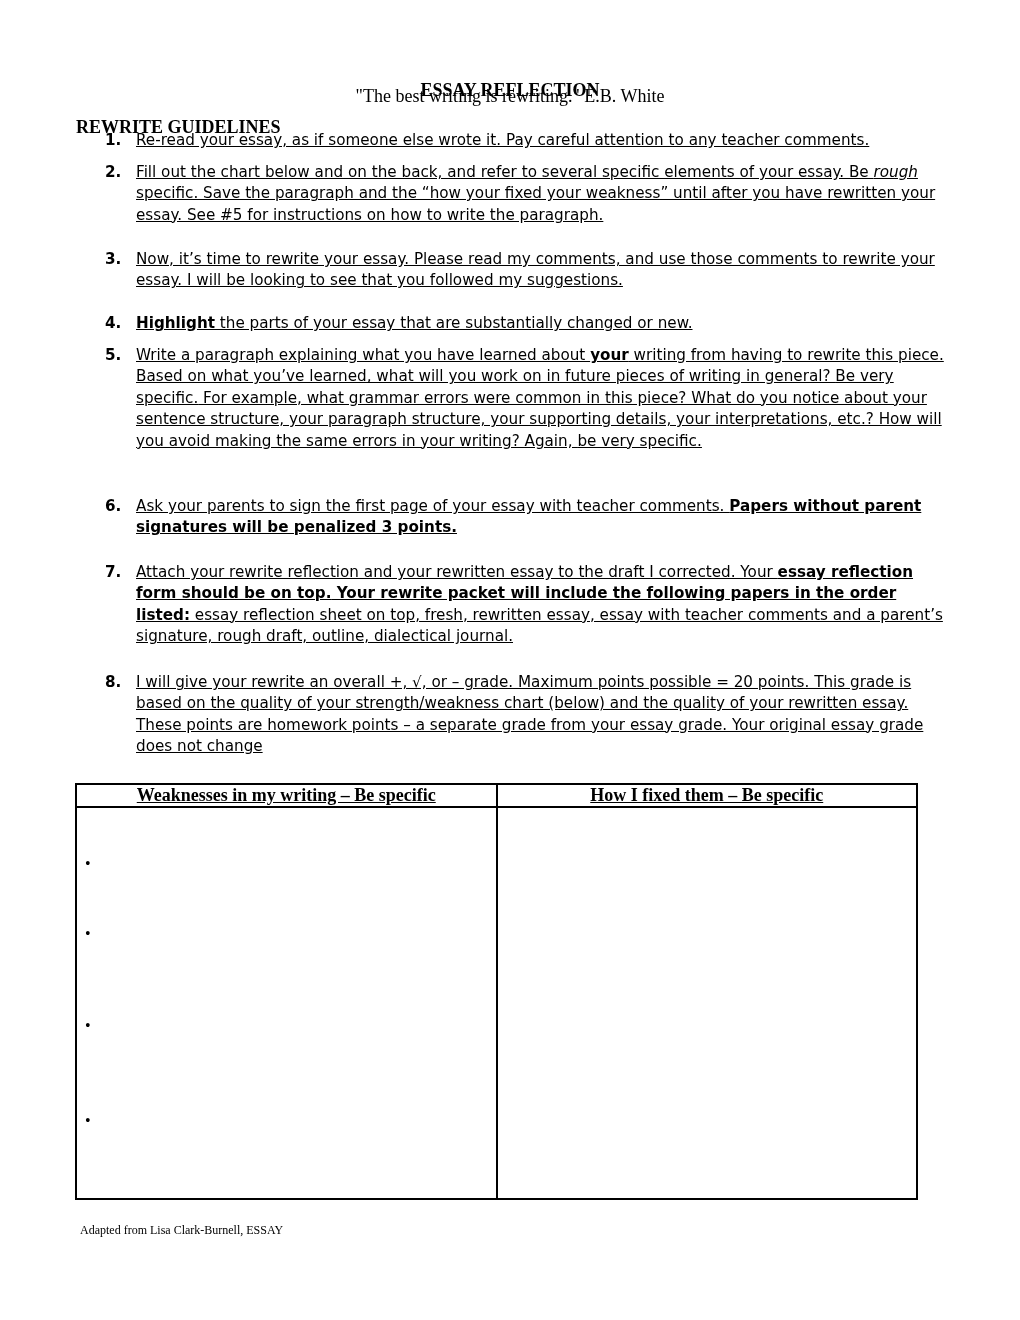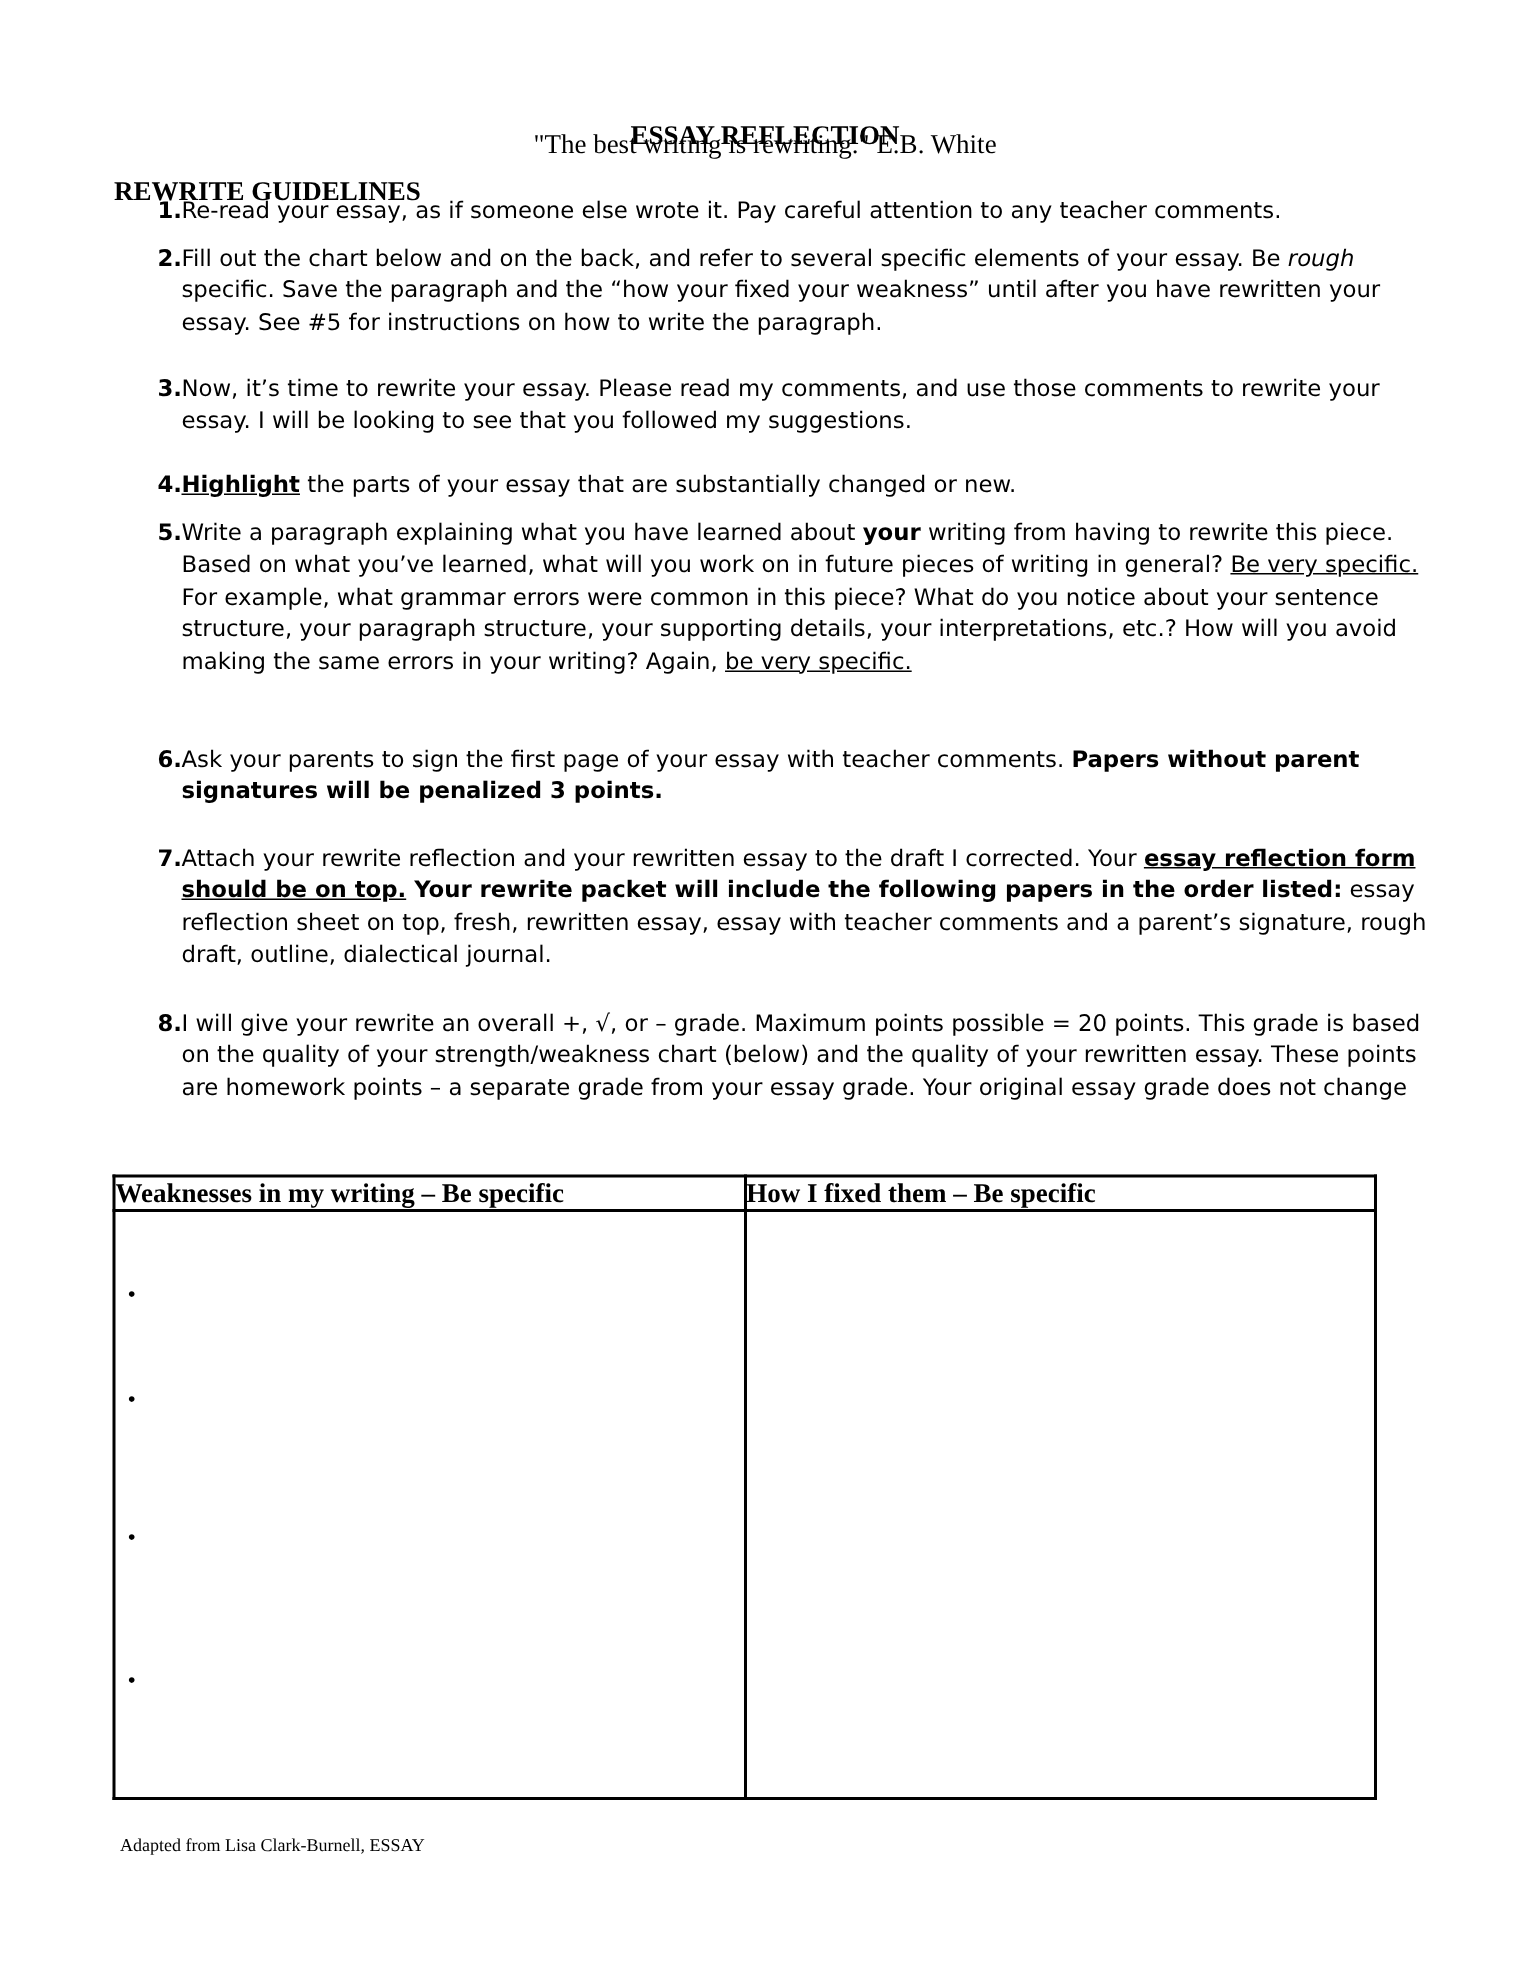--- a/index.html
+++ b/index.html
@@ -4,27 +4,27 @@
   <style>
     html, body { margin: 0; padding: 0; background: #ffffff; }
     body { width: 1020px; height: 1320px; position: relative; overflow: hidden; color: #000; }
     .serif { font-family: "Liberation Serif", "DejaVu Serif", serif; }
     .sans { font-family: "DejaVu Sans", "Liberation Sans", sans-serif; }
     .doc-title { position: absolute; top: 62px; left: 0; width: 1020px; text-align: center; font-size: 18px; font-weight: bold; line-height: 22px; margin-top: 17px; }
     .doc-quote { position: absolute; top: 85px; left: 0; width: 1020px; text-align: center; font-size: 18px; line-height: 22px; }
     .section-heading { position: absolute; top: 116px; left: 76px; font-size: 18px; font-weight: bold; line-height: 22px; }
     .item { position: absolute; left: 105px; width: 850px; font-size: 15.2px; line-height: 21.4px; }
     .item .num { position: absolute; left: 0; top: 0; font-weight: bold; }
-    .item .body { margin-left: 16px; }
+    .item .body { margin-left: 31px; text-decoration: underline; }
     .b { font-weight: bold; }
     .u { text-decoration: underline; }
     .i { font-style: italic; }
     table.chart { position: absolute; top: 783px; left: 75px; width: 843px; border-collapse: collapse; }
     table.chart th, table.chart td { border: 2px solid #000; padding: 0; }
-    table.chart th { height: 21px; font-size: 18px; font-weight: bold; text-align: left; line-height: 21px; }
+    table.chart th { height: 21px; font-size: 18px; font-weight: bold; text-align: center; line-height: 21px; text-decoration: underline; }
     table.chart td { height: 390px; vertical-align: top; position: relative; }
     .bullet { position: absolute; left: 8px; font-size: 16px; line-height: 16px; }
     .footer { position: absolute; top: 1223px; left: 80px; font-size: 12px; line-height: 14px; }
   </style>
 </head>
 <body>
 
 <div class="doc-title serif">ESSAY REFLECTION</div>
 <div class="doc-quote serif">"The best writing is rewriting." E.B. White</div>
 <div class="section-heading serif">REWRITE GUIDELINES</div>

